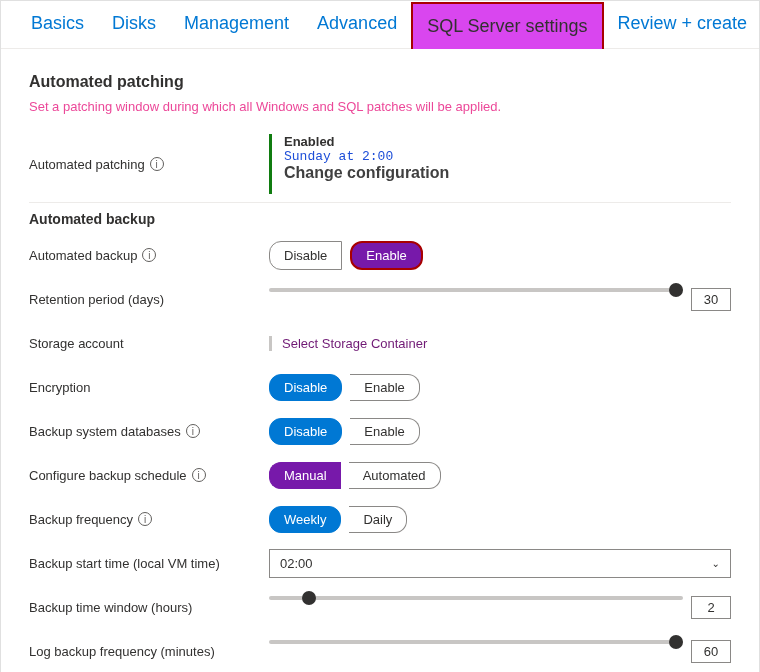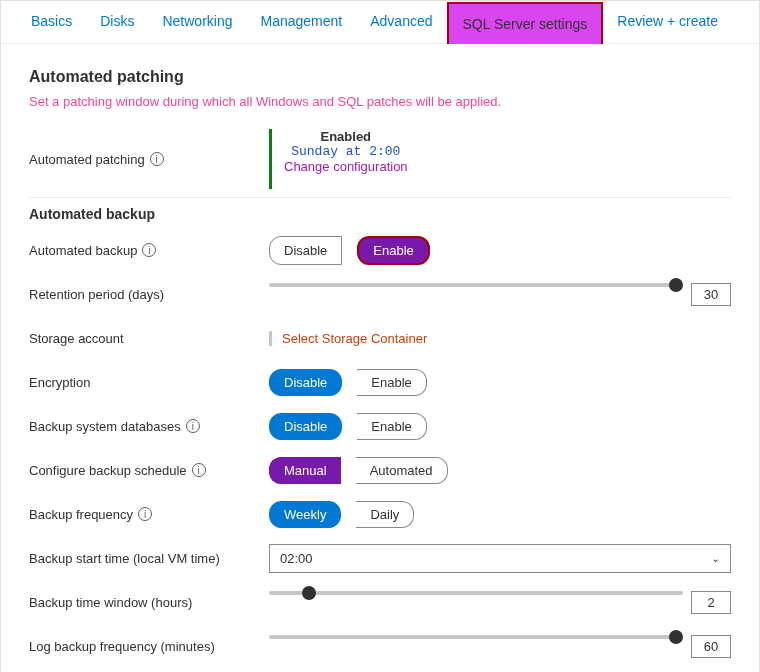--- a/index.html
+++ b/index.html
@@ -2,84 +2,83 @@
 <html><head>
   <meta charset="utf-8">
   <style>
     * { box-sizing: border-box; margin: 0; padding: 0; }
     body { font-family: 'Segoe UI', Arial, sans-serif; font-size: 13px; color: #323130; background: #fff; }
 
     .container { width: 760px; min-height: 672px; background: #fff; border: 1px solid #e0e0e0; }
 
     
     .nav-tabs { display: flex; align-items: center; border-bottom: 1px solid #edebe9; padding: 0 16px; background: #fff; }
-    .nav-tab { padding: 12px 14px; font-size: 14px; color: #0078d4; cursor: pointer; white-space: nowrap; border-bottom: 2px solid transparent; }
+    .nav-tab { padding: 12px 14px; font-size: 18px; color: #0078d4; cursor: pointer; white-space: nowrap; border-bottom: 2px solid transparent; }
     .nav-tab.active-outlined { color: #323130; border: 2px solid #a80000; border-bottom: none; margin-bottom: -1px; background: #d946ef; }
 
     
     .main-content { padding: 24px 28px; }
 
     .section-title { font-size: 16px; font-weight: 600; margin-bottom: 8px; }
     .section-desc { font-size: 13px; color: #ec4899; margin-bottom: 20px; }
 
     
     .form-row { display: flex; align-items: center; min-height: 40px; margin-bottom: 4px; }
     .form-label { width: 240px; font-size: 13px; color: #323130; display: flex; align-items: center; gap: 5px; flex-shrink: 0; }
     .form-control { flex: 1; display: flex; align-items: center; }
 
     
     .info-icon { width: 14px; height: 14px; border-radius: 50%; border: 1px solid #605e5c; display: inline-flex; align-items: center; justify-content: center; font-size: 10px; color: #605e5c; cursor: pointer; flex-shrink: 0; }
 
     
-    .patching-status { display: flex; flex-direction: column; text-align: center; }
+    .patching-status { display: flex; flex-direction: column; }
     .status-enabled { font-weight: 700; font-size: 13px; }
     .status-detail { font-size: 13px; color: #1d4ed8; font-family: Liberation Mono, monospace; }
     .status-indicator { width: 3px; height: 60px; background: #107c10; margin-right: 12px; }
     .patching-info { display: flex; align-items: flex-start; }
-    .change-link { color: #a21caf; cursor: pointer; font-size: 13px; text-decoration: none; }
+    .change-link { color: #404040; cursor: pointer; font-size: 16px; text-decoration: none; font-weight: bold; }
     .section-subtitle { font-size: 14px; font-weight: 600; margin-bottom: 8px; }
 
     
-    .toggle-group { display: flex; gap: 15px; }
+    .toggle-group { display: flex; gap: 8px; }
     .toggle-btn { padding: 5px 14px; font-size: 13px; border: 1px solid #8a8886; cursor: pointer; background: #fff; color: #323130; }
     .toggle-btn:first-child { border-radius: 2px 0 0 2px; }
     .toggle-btn:last-child { border-radius: 0 2px 2px 0; border-left: none; }
     .toggle-btn.active-purple { background: #7719aa; color: #fff; border-color: #7719aa; }
     .toggle-btn.active-blue-pill { background: #0078d4; color: #fff; border-color: #0078d4; border-radius: 12px; }
     .toggle-btn.pill-right { border-radius: 0 12px 12px 0; border-left: none; }
     .toggle-btn.pill-left { border-radius: 12px 0 0 12px; }
 
     
     .enable-outlined { padding: 5px 14px; font-size: 13px; border: 2px solid #a80000; border-radius: 12px; cursor: pointer; background: #7719aa; color: #fff; }
 
     
     .slider-container { display: flex; align-items: flex-start; gap: 8px; width: 100%; }
     .slider { -webkit-appearance: none; appearance: none; flex: 1; height: 4px; background: #c8c6c4; border-radius: 2px; outline: none; cursor: pointer; }
     .slider::-webkit-slider-thumb { -webkit-appearance: none; appearance: none; width: 14px; height: 14px; border-radius: 50%; background: #323130; cursor: pointer; }
     .slider-value { min-width: 40px; text-align: center; border: 1px solid #8a8886; padding: 3px 6px; font-size: 13px; }
 
     
-    .storage-link { color: #c2410c; cursor: pointer; font-size: 13px; border-left: 3px solid #c8c6c4; padding-left: 10px; }
+    .storage-link { color: #701a75; cursor: pointer; font-size: 13px; border-left: 3px solid #c8c6c4; padding-left: 10px; }
 
     
     .dropdown-select { border: 1px solid #8a8886; padding: 6px 10px; font-size: 13px; width: 100%; display: flex; align-items: center; justify-content: space-between; cursor: pointer; background: #fff; }
     .dropdown-arrow { font-size: 10px; color: #323130; }
 
     
     .hr { border: none; border-top: 1px solid #edebe9; margin: 8px 0; }
   </style>
 </head>
 <body>
 
 <div class="container">
 
   <div class="nav-tabs">
     <div class="nav-tab">Basics</div>
     <div class="nav-tab">Disks</div>
-    <div class="nav-tab">Networking</div>
     <div class="nav-tab">Management</div>
     <div class="nav-tab">Advanced</div>
     <div class="nav-tab active-outlined">SQL Server settings</div>
     <div class="nav-tab">Review + create</div>
   </div>
 
   <div class="main-content">
 
     <div class="section-title">Automated patching</div>
     <div class="section-desc">Set a patching window during which all Windows and SQL patches will be applied.</div>

